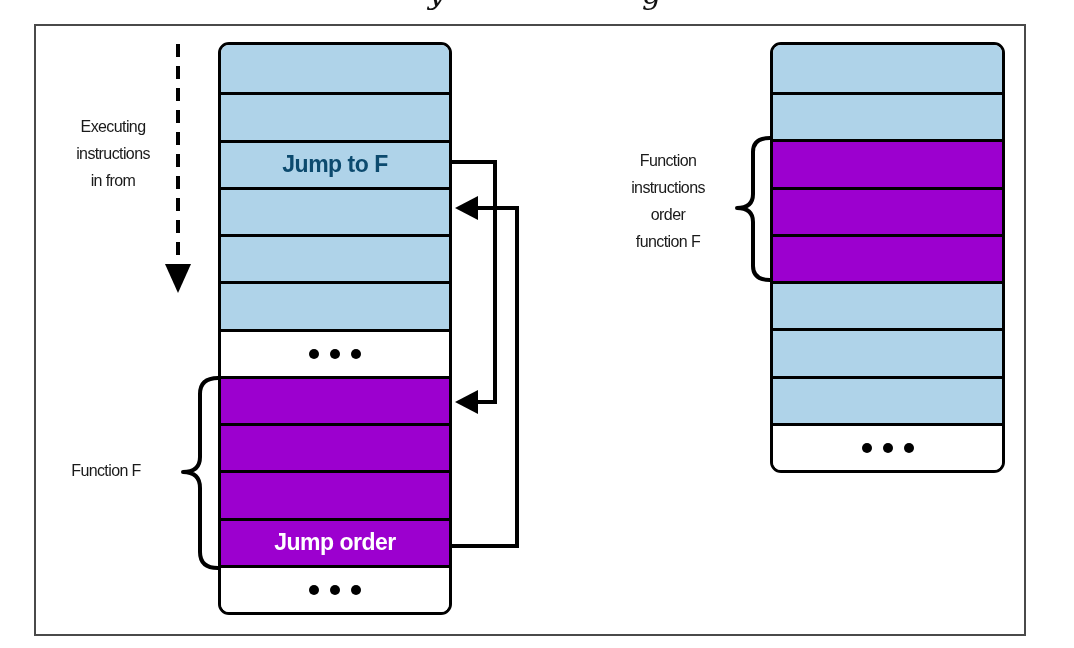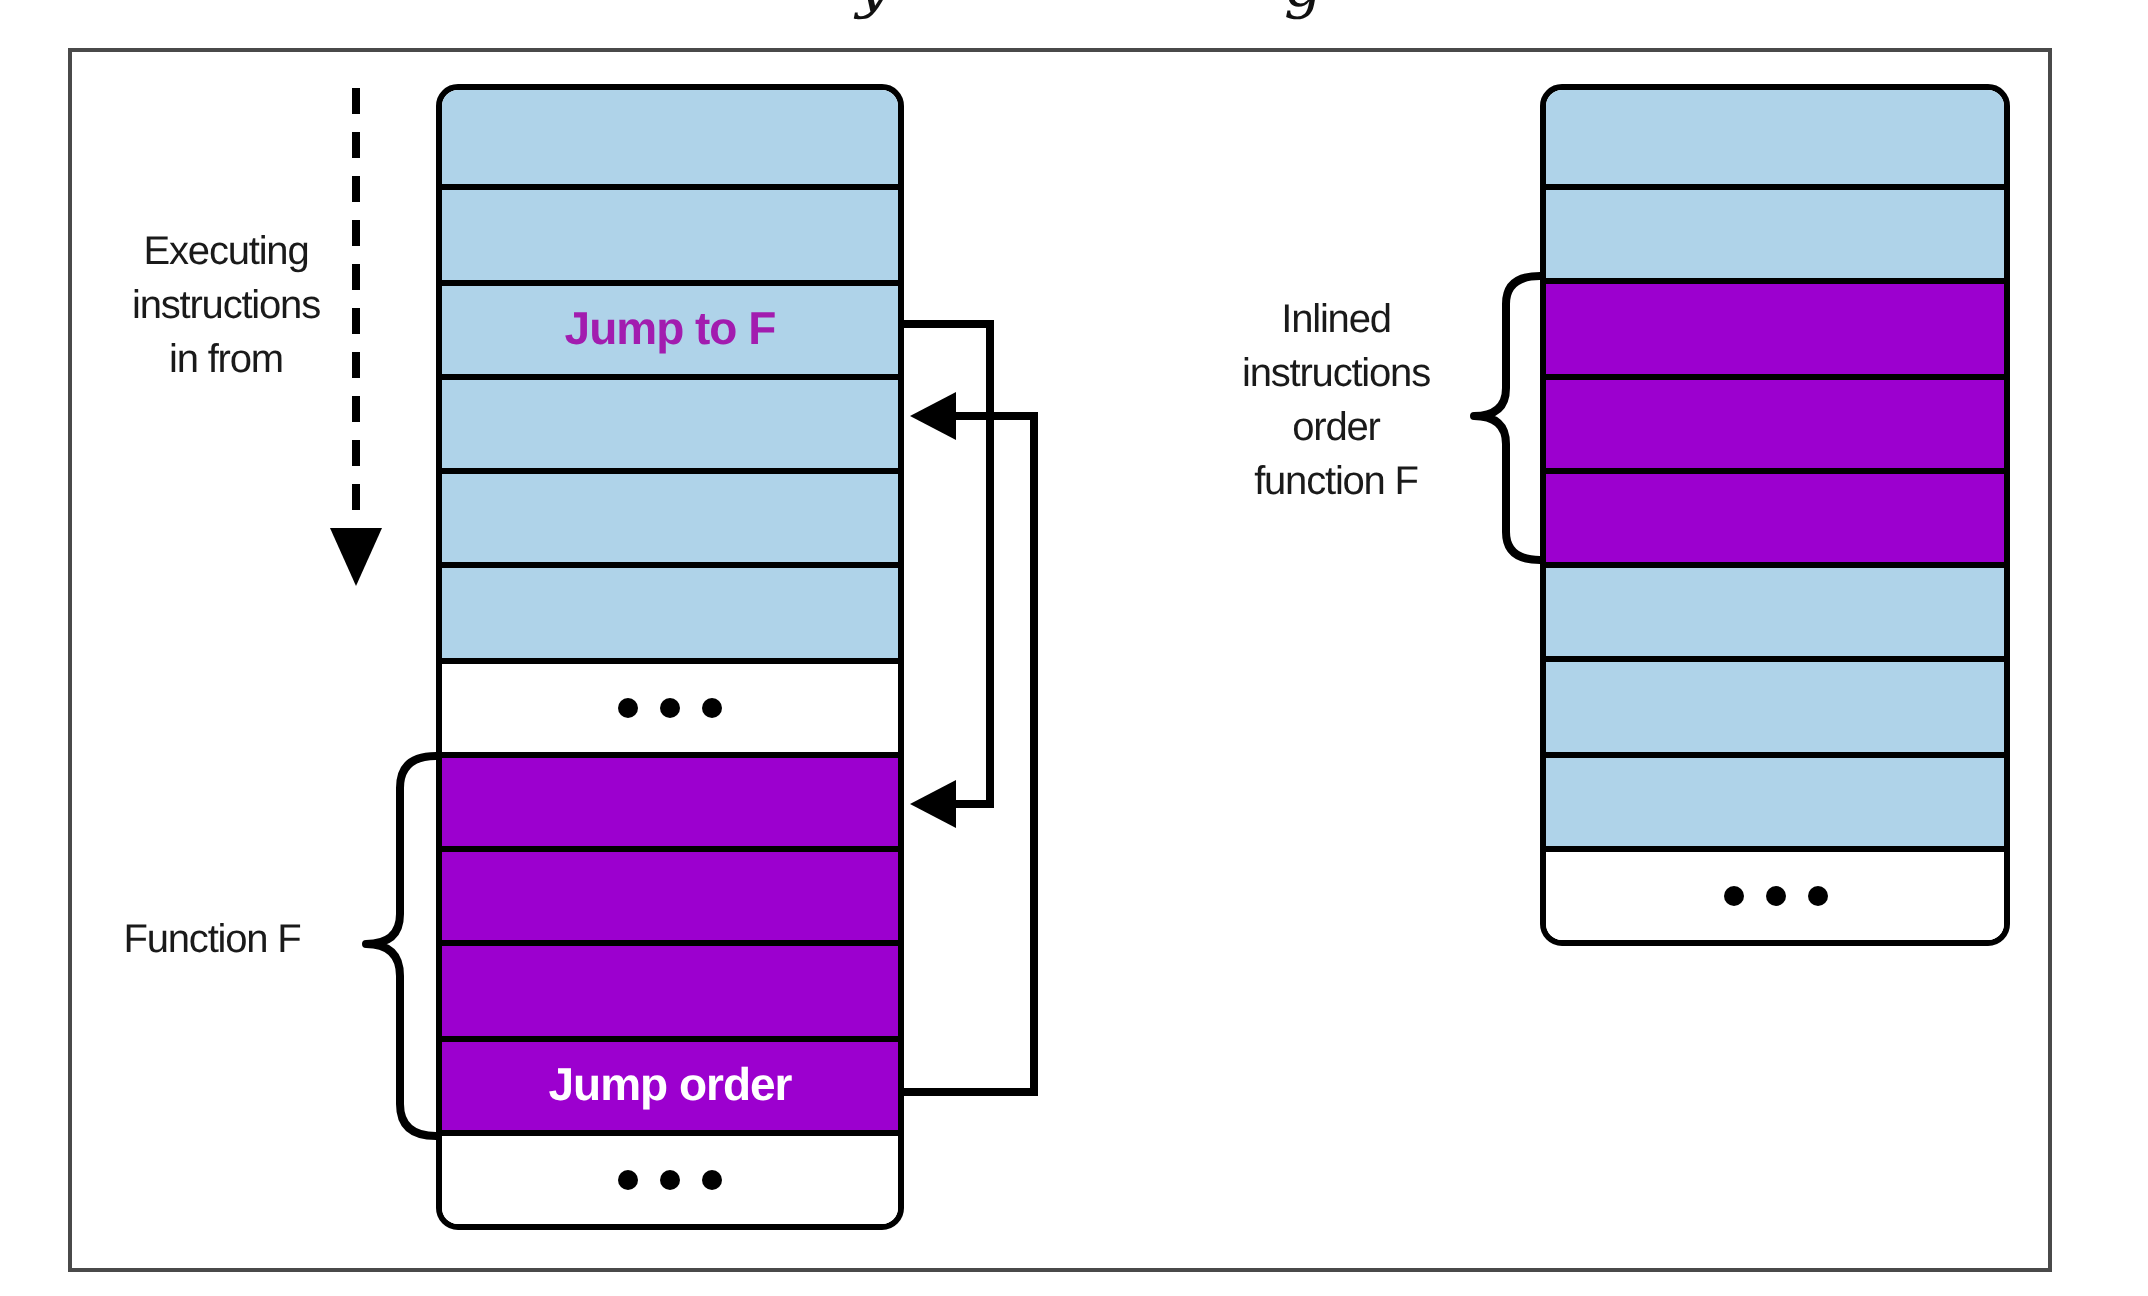--- a/index.html
+++ b/index.html
@@ -63,21 +63,21 @@
   .row.white{background:#ffffff;}
   .rowlabel{
     font-weight:bold;font-size:23px;letter-spacing:-0.5px;
   }
   .dots{display:flex;gap:11px;align-items:center;}
   .dot{width:10px;height:10px;border-radius:50%;background:#000;display:block;}
 
   
   .side-label{
     position:absolute;text-align:center;
-    font-size:20px;line-height:27px;letter-spacing:-0.6px;color:#1a1a1a;
+    font-size:16px;line-height:27px;letter-spacing:-0.6px;color:#1a1a1a;
   }
   .label-executing{left:42px;top:113px;width:142px;}
   .label-function{left:35px;top:457px;width:142px;}
   .label-inlined{left:598px;top:147px;width:140px;}
 </style>
 </head>
 <body>
 
 <div class="canvas">
 
@@ -90,31 +90,31 @@
 
   <div class="side-label label-executing">
     <div>Executing</div>
     <div>instructions</div>
     <div>in from</div>
   </div>
 
   <div class="side-label label-function">Function F</div>
 
   <div class="side-label label-inlined">
-    <div>Inlined</div>
+    <div>Function</div>
     <div>instructions</div>
     <div>order</div>
     <div>function F</div>
   </div>
 
   <div class="stack stack-left">
       <div class="row blue"></div>
       <div class="row blue"></div>
       <div class="row blue">
-        <span class="rowlabel" style="color: #a21caf; text-align: right;">Jump to F</span>
+        <span class="rowlabel" style="color: #0c4a6e; text-align: right;">Jump to F</span>
       </div>
       <div class="row blue"></div>
       <div class="row blue"></div>
       <div class="row blue"></div>
       <div class="row white">
         <span class="dots">
           <span class="dot"></span>
           <span class="dot"></span>
           <span class="dot"></span>
         </span>

